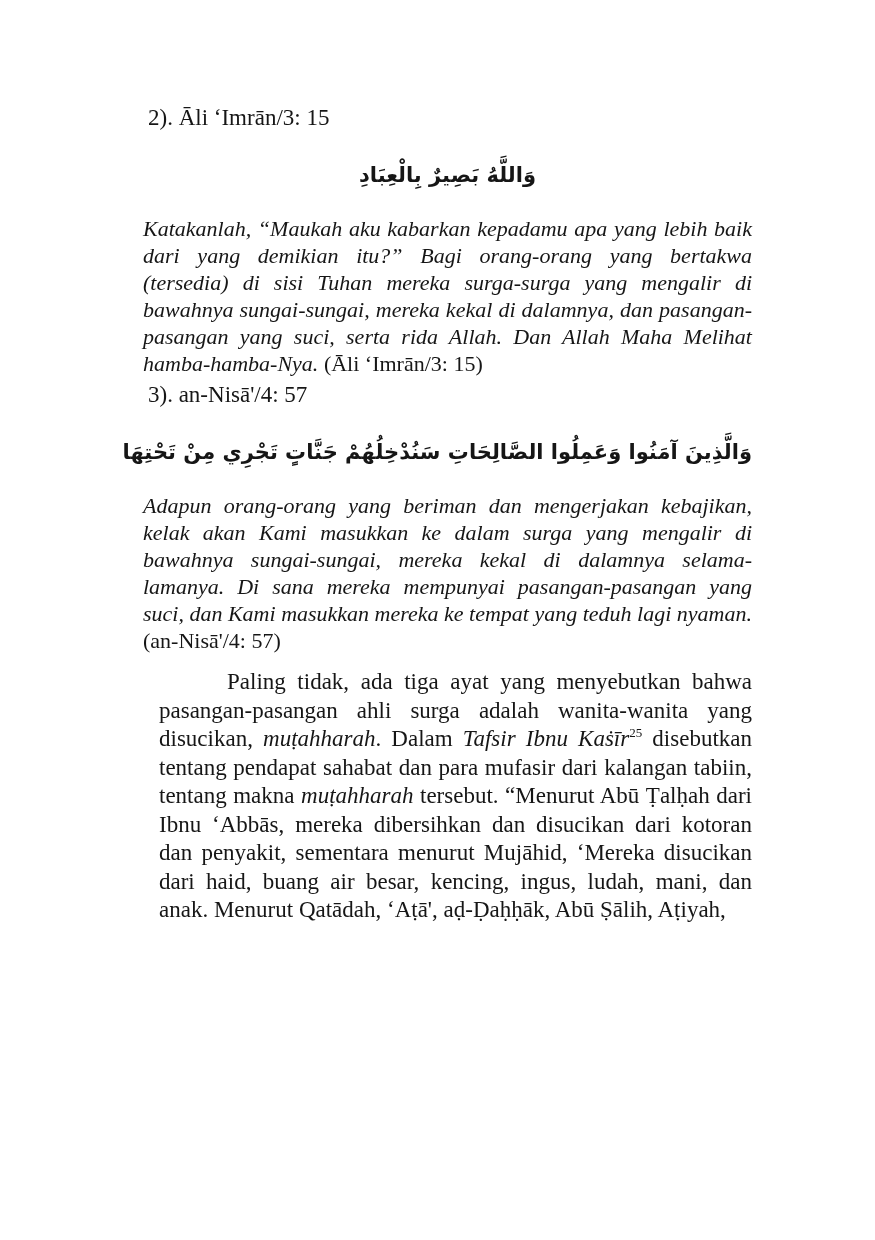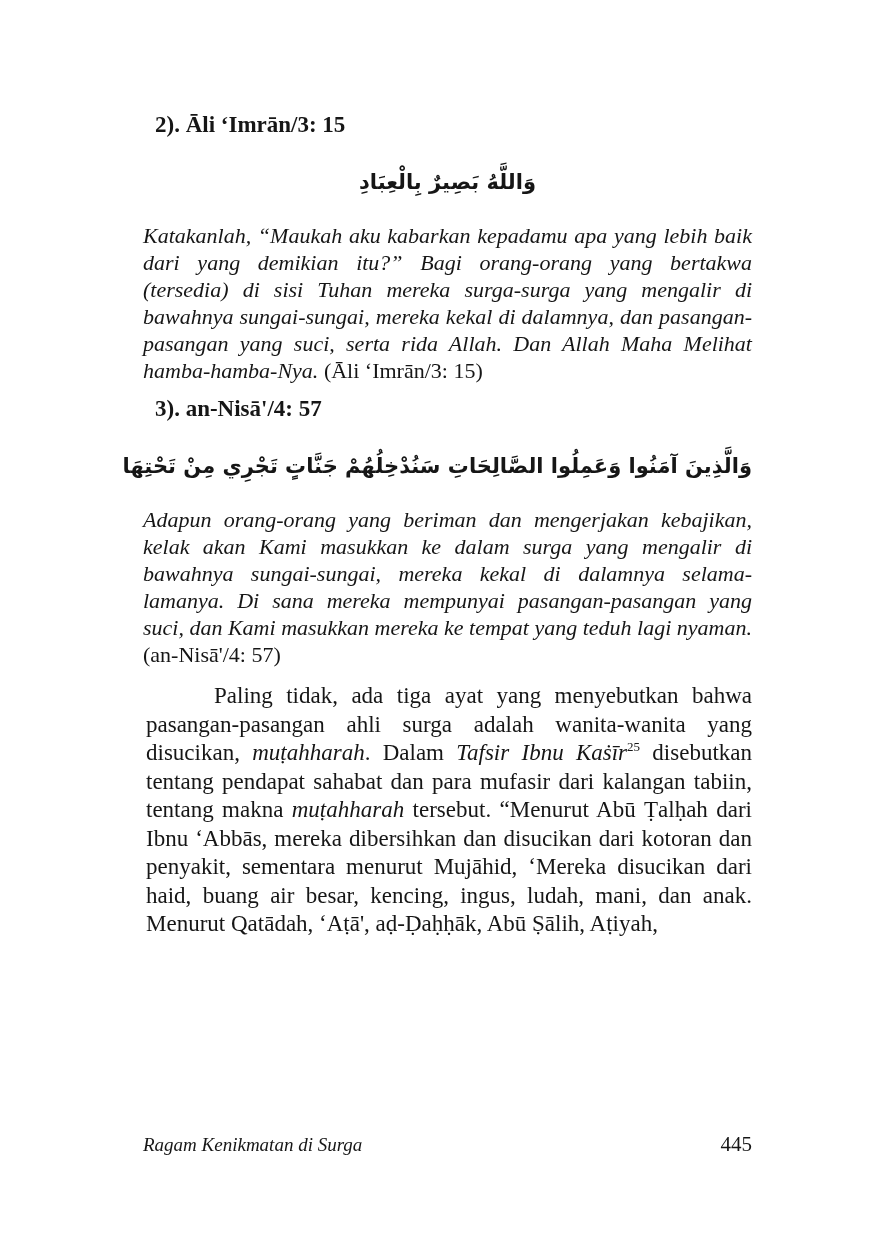--- a/index.html
+++ b/index.html
@@ -10,22 +10,22 @@
     background: #ffffff;
     color: #161616;
     box-sizing: border-box;
     padding: 100px 123px 0 143px;
     font-family: "Liberation Serif", "DejaVu Serif", serif;
     overflow: hidden;
   }
   .section-heading {
     font-size: 23px;
     line-height: 26px;
-    font-weight: bold;
-    margin: 12px;
+    font-weight: normal;
+    margin: 5px;
   }
   .arabic-block { margin: 18px 0 14px 0; }
   .arabic-line {
     font-family: "DejaVu Sans", sans-serif;
     font-weight: bold;
     font-size: 21px;
     line-height: 52px;
     direction: rtl;
     text-align: justify;
     text-align-last: justify;
@@ -38,21 +38,21 @@
   .translation {
     font-style: italic;
     font-size: 22px;
     line-height: 27px;
     text-align: justify;
     margin: 0;
   }
   .translation .ref { font-style: normal; }
   .translation.first { }
   .commentary {
-    margin: 14px 0 0 3px;
+    margin: 14px 0 0 16px;
     font-size: 23px;
     line-height: 28.5px;
     text-align: justify;
     text-indent: 68px;
   }
   .commentary .italic { font-style: italic; }
   .commentary .footnote-sup {
     font-size: 13px;
     vertical-align: super;
     line-height: 0;
@@ -85,18 +85,14 @@
   <h2 class="section-heading">3). an-Nisā'/4: 57</h2>
 
   <div class="arabic-block">
     <div class="arabic-line">وَالَّذِينَ آمَنُوا وَعَمِلُوا الصَّالِحَاتِ سَنُدْخِلُهُمْ جَنَّاتٍ تَجْرِي مِنْ تَحْتِهَا</div>
   </div>
 
   <p class="translation"><span>Adapun orang-orang yang beriman dan mengerjakan kebajikan, kelak akan Kami masukkan ke dalam surga yang mengalir di bawahnya sungai-sungai, mereka kekal di dalamnya selama-lamanya. Di sana mereka mempunyai pasangan-pasangan yang suci, dan Kami masukkan mereka ke tempat yang teduh lagi nyaman.</span><span class="ref"> (an-Nisā'/4: 57)</span></p>
 
   <p class="commentary"><span>Paling tidak, ada tiga ayat yang menyebutkan bahwa pasangan-pasangan ahli surga adalah wanita-wanita yang disucikan, </span><span class="italic">muṭahharah</span><span>. Dalam </span><span class="italic">Tafsir Ibnu Kaṡīr</span><sup class="footnote-sup">25</sup><span> disebutkan tentang pendapat sahabat dan para mufasir dari kalangan tabiin, tentang makna </span><span class="italic">muṭahharah</span><span> tersebut. “Menurut Abū Ṭalḥah dari Ibnu ‘Abbās, mereka dibersihkan dan disucikan dari kotoran dan penyakit, sementara menurut Mujāhid, ‘Mereka disucikan dari haid, buang air besar, kencing, ingus, ludah, mani, dan anak. Menurut Qatādah, ‘Aṭā', aḍ-Ḍaḥḥāk, Abū Ṣālih, Aṭiyah,</span></p>
 
-  <div class="footer">
-    <span class="running-title">Ragam Kenikmatan di Surga</span>
-    <span class="page-number">445</span>
-  </div>
 
 </div>
 
 </body></html>

